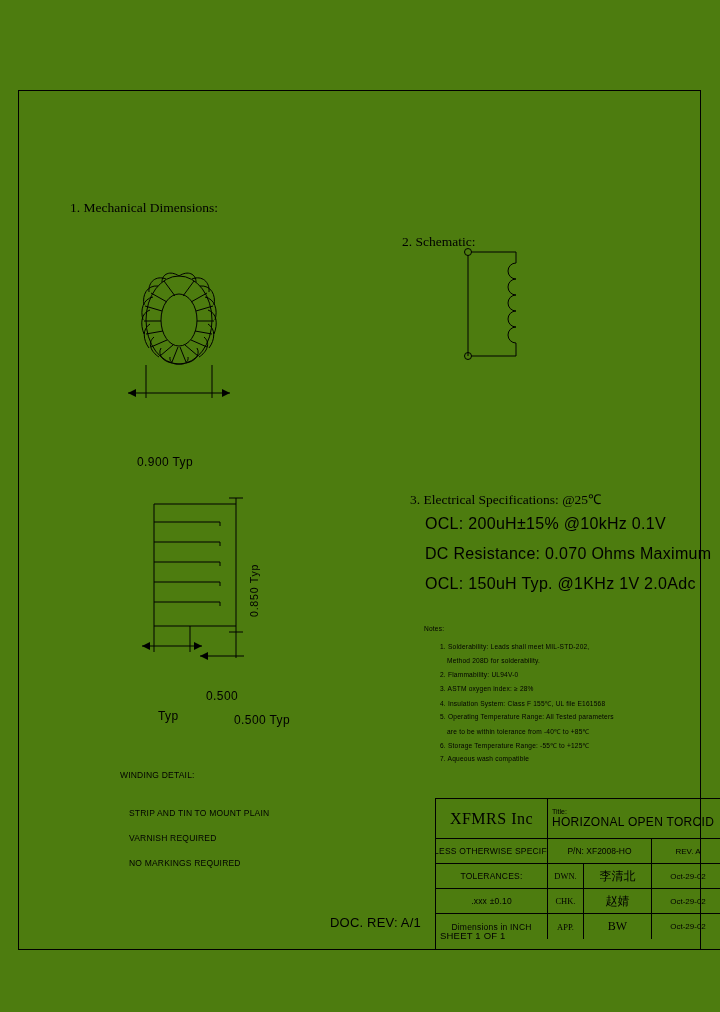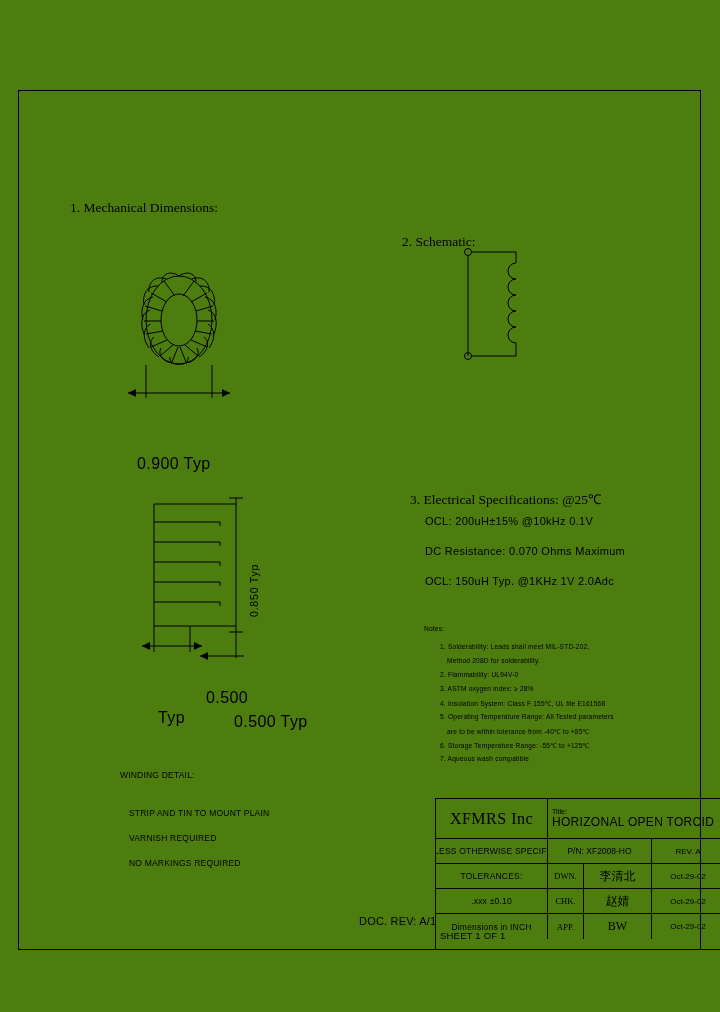--- a/index.html
+++ b/index.html
@@ -29,26 +29,26 @@
     position: absolute;
     color: #000;
     white-space: nowrap;
     font-family: "Liberation Sans", sans-serif;
   }
   .heading {
     font-family: "Liberation Serif", serif;
     font-size: 13.5px;
   }
   .label {
-    font-size: 16px;
+    font-size: 12px;
     letter-spacing: 0.4px;
     text-align: center;
   }
   .spec {
-    font-size: 11px;
+    font-size: 16px;
     letter-spacing: 0.3px;
     text-align: right;
   }
   .note {
     font-size: 6.6px;
     letter-spacing: 0.2px;
   }
   .tiny {
     font-size: 8.5px;
     letter-spacing: 0.2px;
@@ -160,23 +160,22 @@
     align-items: center;
     justify-content: center;
     font-size: 9.5px;
     color: #000;
     letter-spacing: 0.2px;
   }
   .docrev {
     position: absolute;
     left: 330px;
     top: 915px;
-    font-size: 11px;
+    font-size: 13px;
     letter-spacing: 0.2px;
-    margin-left: 29px;
   }
   svg { display: block; overflow: visible; }
   svg line, svg path, svg polyline, svg circle, svg ellipse, svg rect { shape-rendering: geometricPrecision; }
 </style>
 </head>
 <body>
 
 <div class="page">
 
   <div class="frame"></div>

